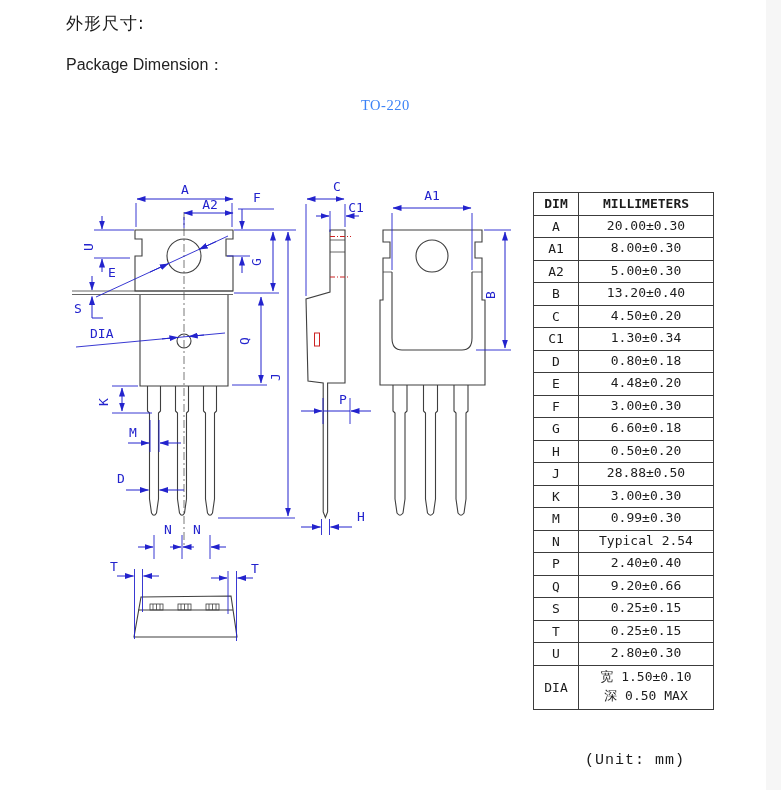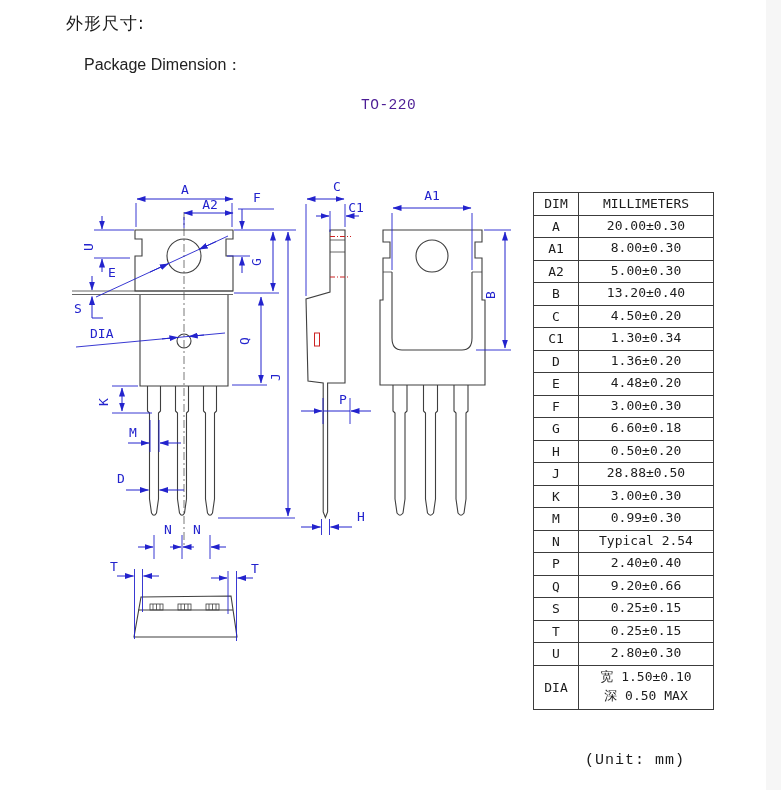--- a/index.html
+++ b/index.html
@@ -1,33 +1,33 @@
 <!DOCTYPE html>
 <html><head>
 <meta charset="utf-8">
 <style>
   html,body{margin:0;padding:0;background:#f6f6f6;}
   #page{position:relative;width:766px;height:790px;background:#ffffff;overflow:hidden;
         font-family:"Liberation Sans",sans-serif;}
   .abs{position:absolute;}
   #title-cn{left:66px;top:12px;font-size:17px;color:#1a1a1a;
             font-family:"DejaVu Sans",sans-serif;letter-spacing:1px;}
-  #title-en{left:84px;top:55px;font-size:16px;color:#222;
+  #title-en{left:66px;top:55px;font-size:16px;color:#222;
             font-family:"Liberation Sans",sans-serif;text-align:center;}
-  #pkg-name{left:361px;top:97px;font-size:14.5px;color:#4c1d95;
-            font-family:Liberation Mono, monospace;letter-spacing:0.5px;}
+  #pkg-name{left:361px;top:97px;font-size:14.5px;color:#3b82f6;
+            font-family:Liberation Serif, serif;letter-spacing:0.5px;}
   #unit-note{left:585px;top:752px;font-size:15px;color:#1a1a1a;
              font-family:Liberation Mono, monospace;letter-spacing:1px;}
 
   
   #dim-table{position:absolute;left:533px;top:192px;border-collapse:collapse;
              table-layout:fixed;}
   #dim-table th,#dim-table td{border:1px solid #3c3c3c;text-align:center;vertical-align:middle;
              font-family:"DejaVu Sans Mono",monospace;color:#1c1c1c;padding:0;}
-  #dim-table th{font-size:13px;font-weight:normal;height:21.5px;}
+  #dim-table th{font-size:13px;font-weight:bold;height:21.5px;}
   #dim-table td{font-size:13px;height:21.5px;}
   #dim-table tr.tall td{height:43px;}
   .col-dim{width:45px;}
   .col-val{width:135px;}
   td.val{white-space:pre-line;line-height:1.45;}
 
   
   svg text.dlabel{fill:#2323cd;font-family:"DejaVu Sans Mono",monospace;font-size:13px;}
   svg .out{stroke:#3f3f3f;stroke-width:1.1;fill:none;}
   svg .thin{stroke:#3f3f3f;stroke-width:0.8;fill:none;}
@@ -267,21 +267,21 @@
         <tr>
           <td>C</td>
           <td class="val">4.50±0.20</td>
         </tr>
         <tr>
           <td>C1</td>
           <td class="val">1.30±0.34</td>
         </tr>
         <tr>
           <td>D</td>
-          <td class="val">1.36±0.20</td>
+          <td class="val">0.80±0.18</td>
         </tr>
         <tr>
           <td>E</td>
           <td class="val">4.48±0.20</td>
         </tr>
         <tr>
           <td>F</td>
           <td class="val">3.00±0.30</td>
         </tr>
         <tr>

